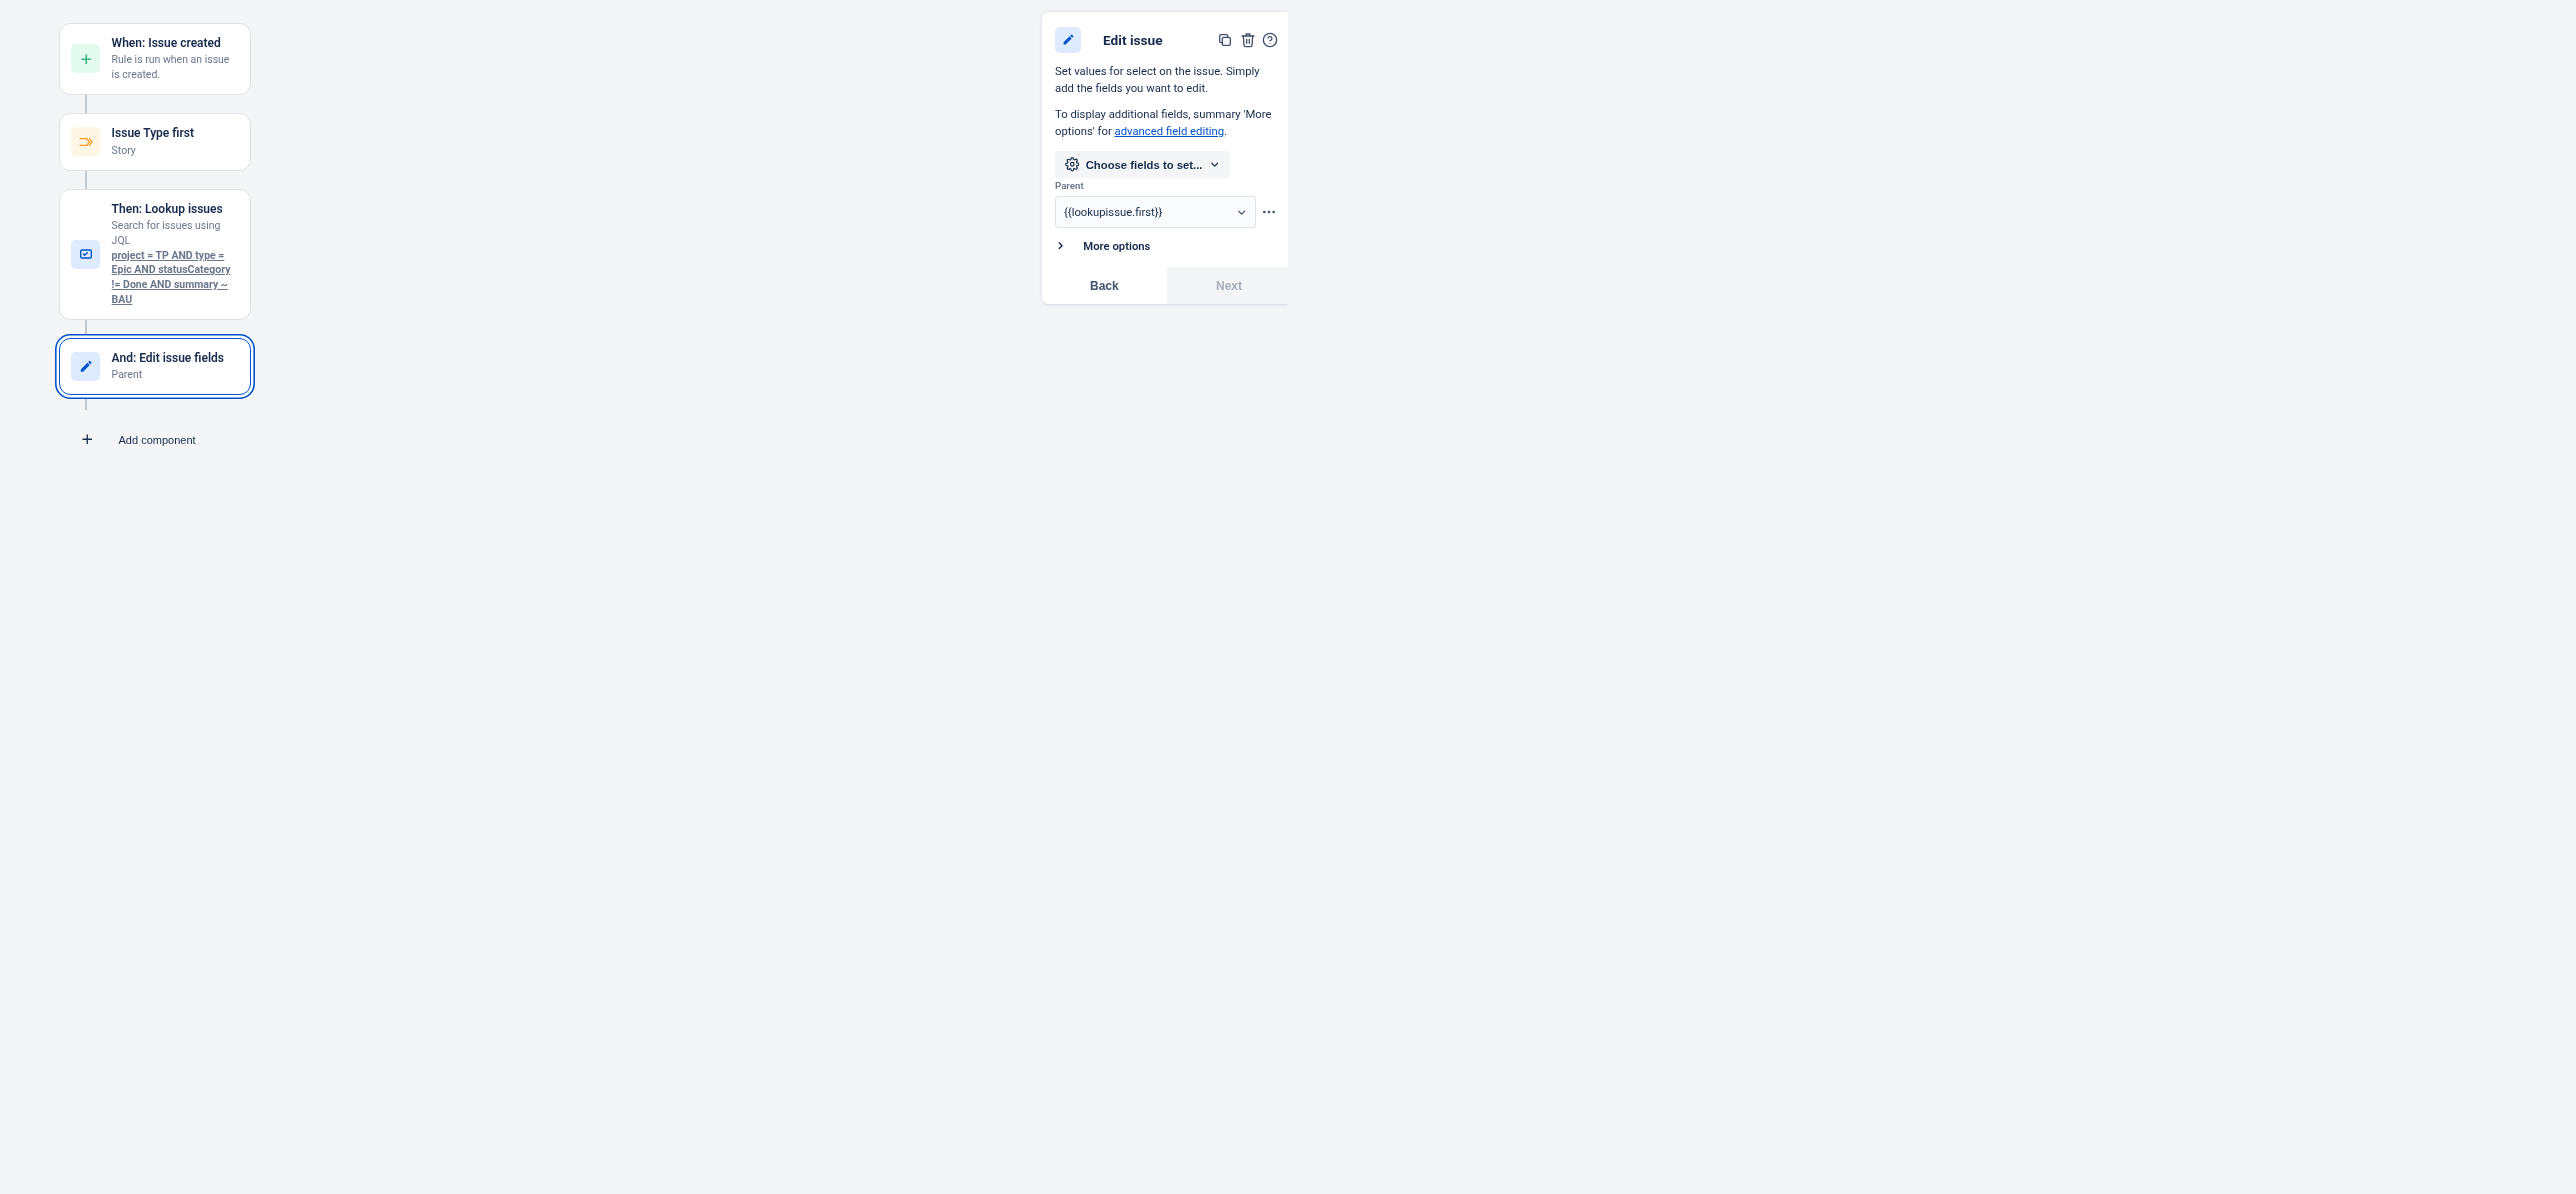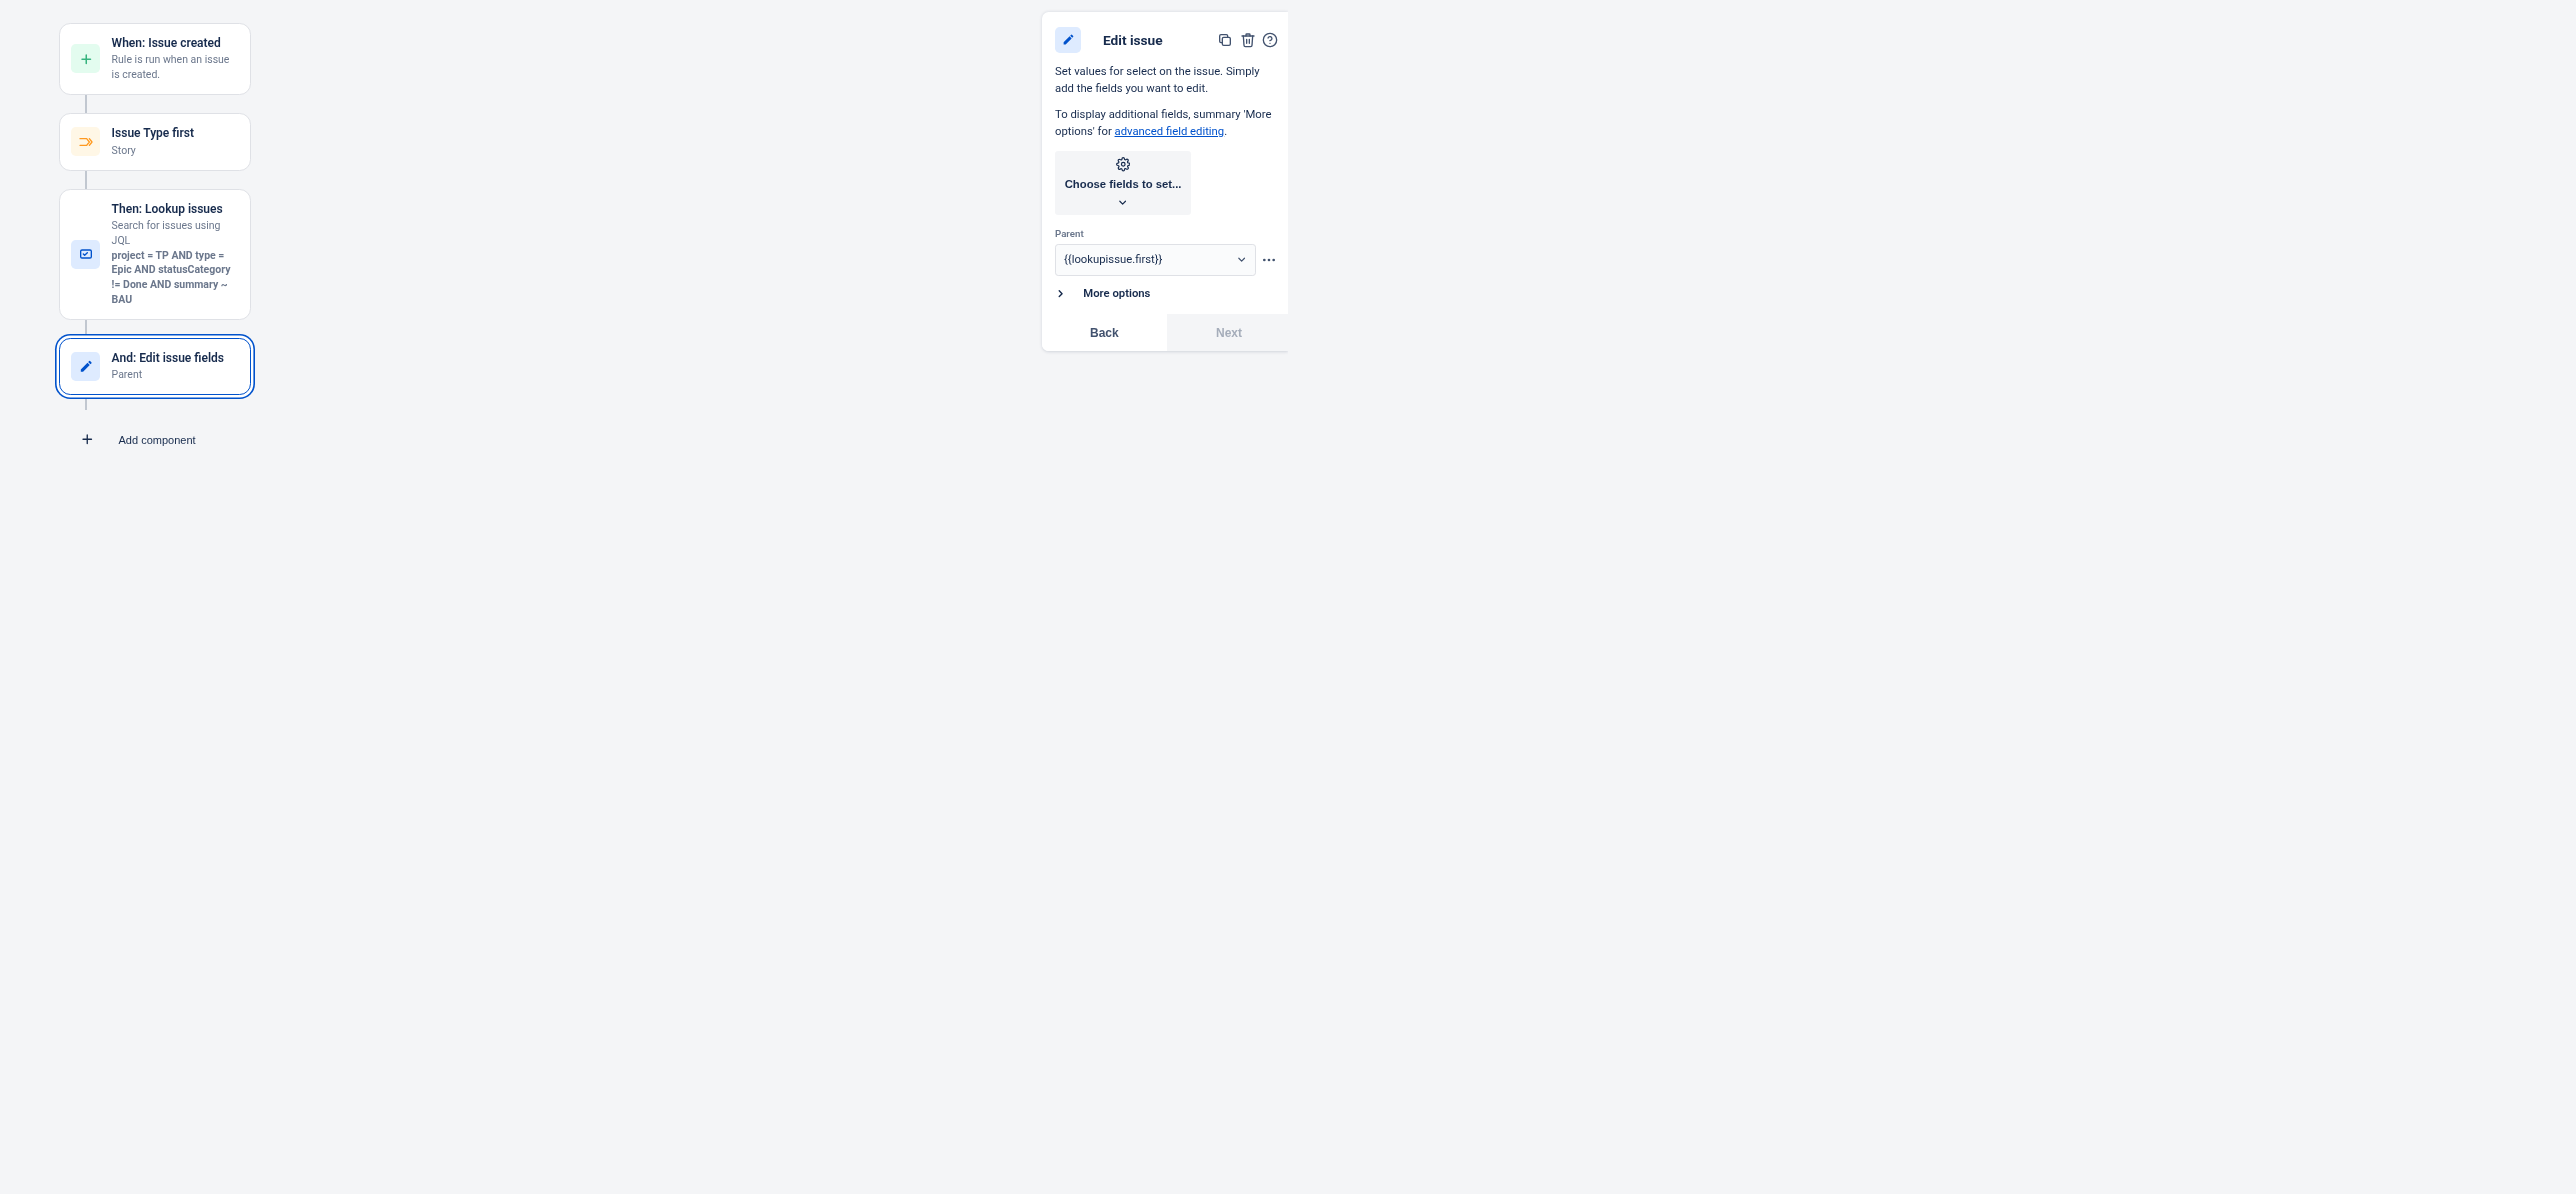--- a/index.html
+++ b/index.html
@@ -53,20 +53,21 @@
     font-size: 10.5px;
     color: #6b778c;
     line-height: 1.4;
     margin-top: 1.6px;
   }
   .rule-item .content .code {
     font-size: 10.5px;
     color: #6b778c;
     font-weight: 700;
     line-height: 1.4;
+    text-decoration: underline;
   }
   .connector {
     width: 1.6px;
     background: #c1c7d0;
     height: 18px;
     margin-left: 26px;
   }
   .rule-item.selected {
     border: 1.6px solid #0052cc;
     box-shadow: 0 0 0 2.4px #fff, 0 0 0 4px #0052cc;
@@ -137,22 +138,21 @@
     border: none;
     border-radius: 3.2px;
     padding: 6.5px 9.7px;
     display: inline-flex;
     align-items: center;
     gap: 6.5px;
     font-size: 11.3px;
     font-weight: 600;
     color: #172b4d;
     cursor: pointer;
-    margin-bottom: 13px;
-    flex-direction: column;
+    margin-bottom: 2px;
   }
   .field-label {
     font-size: 9.7px;
     font-weight: 600;
     color: #6b778c;
     margin-bottom: 4.8px;
   }
   .field-row {
     display: flex;
     align-items: center;

